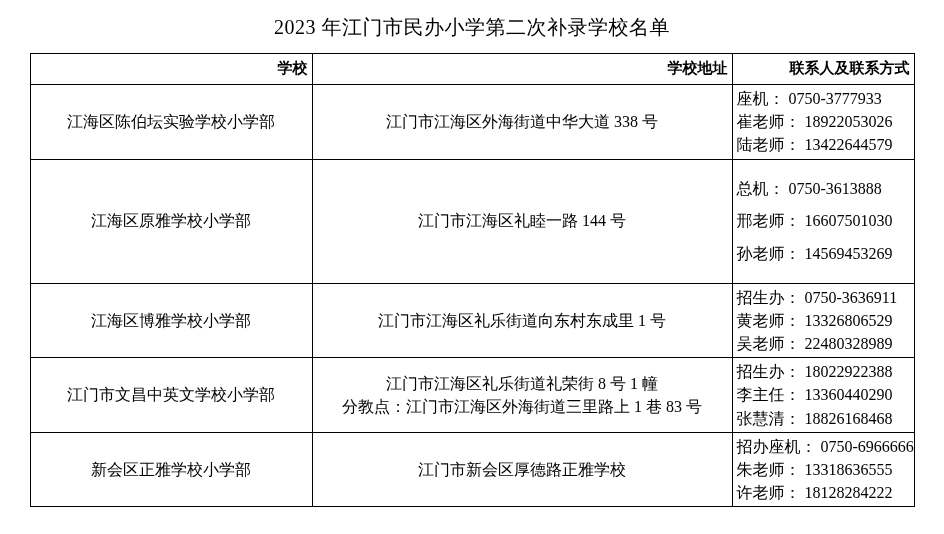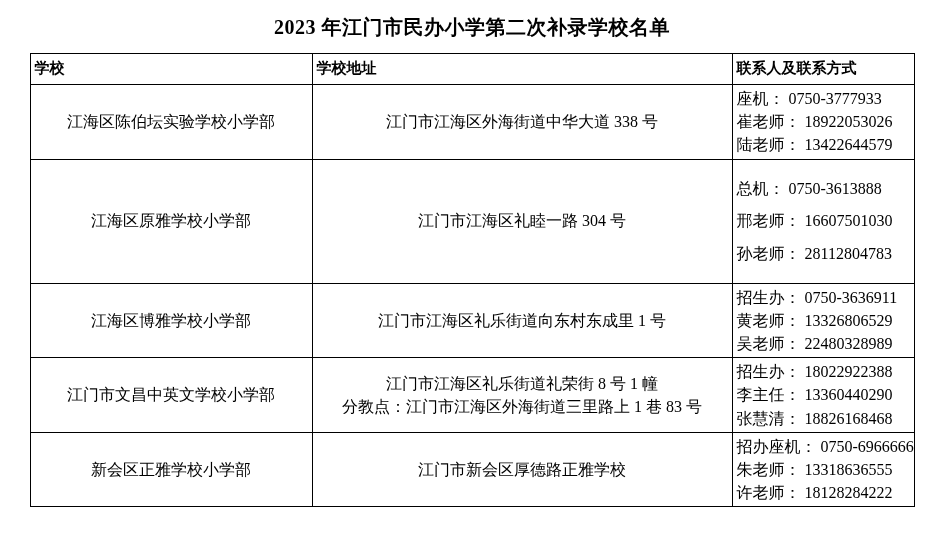--- a/index.html
+++ b/index.html
@@ -17,21 +17,21 @@
   .page {
     width: 944px;
     height: 534px;
     position: relative;
     box-sizing: border-box;
     padding: 0;
   }
   .doc-title {
     text-align: center;
     font-size: 20px;
-    font-weight: bold;
+    font-weight: normal;
     letter-spacing: 0.5px;
     padding-top: 14px;
     padding-bottom: 12px;
     font-family: "Liberation Serif", "DejaVu Serif", serif;
   }
   table.school-table {
     border-collapse: collapse;
     margin: 0 auto;
     width: 884px;
     table-layout: fixed;
@@ -39,21 +39,21 @@
   }
   table.school-table th,
   table.school-table td {
     border: 1px solid #000000;
     vertical-align: middle;
     padding: 2px 4px;
     font-size: 16px;
     line-height: 1.45;
   }
   table.school-table thead th {
-    text-align: left;
+    text-align: right;
     font-weight: bold;
     height: 26px;
     font-size: 15px;
   }
   .col-school { width: 282px; }
   .col-address { width: 420px; }
   .col-contact { width: 182px; }
 
   td.school-cell {
     text-align: center;
@@ -110,26 +110,26 @@
         <td class="contact-cell">
           <div class="cline">座机： 0750-3777933</div>
           <div class="cline">崔老师： 18922053026</div>
           <div class="cline">陆老师： 13422644579</div>
         </td>
       </tr>
 
       <tr class="row-h2">
         <td class="school-cell">江海区原雅学校小学部</td>
         <td class="address-cell">
-          <div class="addr-line">江门市江海区礼睦一路 304 号</div>
+          <div class="addr-line">江门市江海区礼睦一路 144 号</div>
         </td>
         <td class="contact-cell spaced">
           <div class="cline">总机： 0750-3613888</div>
           <div class="cline">邢老师： 16607501030</div>
-          <div class="cline">孙老师： 28112804783</div>
+          <div class="cline">孙老师： 14569453269</div>
         </td>
       </tr>
 
       <tr class="row-h3">
         <td class="school-cell">江海区博雅学校小学部</td>
         <td class="address-cell">
           <div class="addr-line">江门市江海区礼乐街道向东村东成里 1 号</div>
         </td>
         <td class="contact-cell">
           <div class="cline">招生办： 0750-3636911</div>

